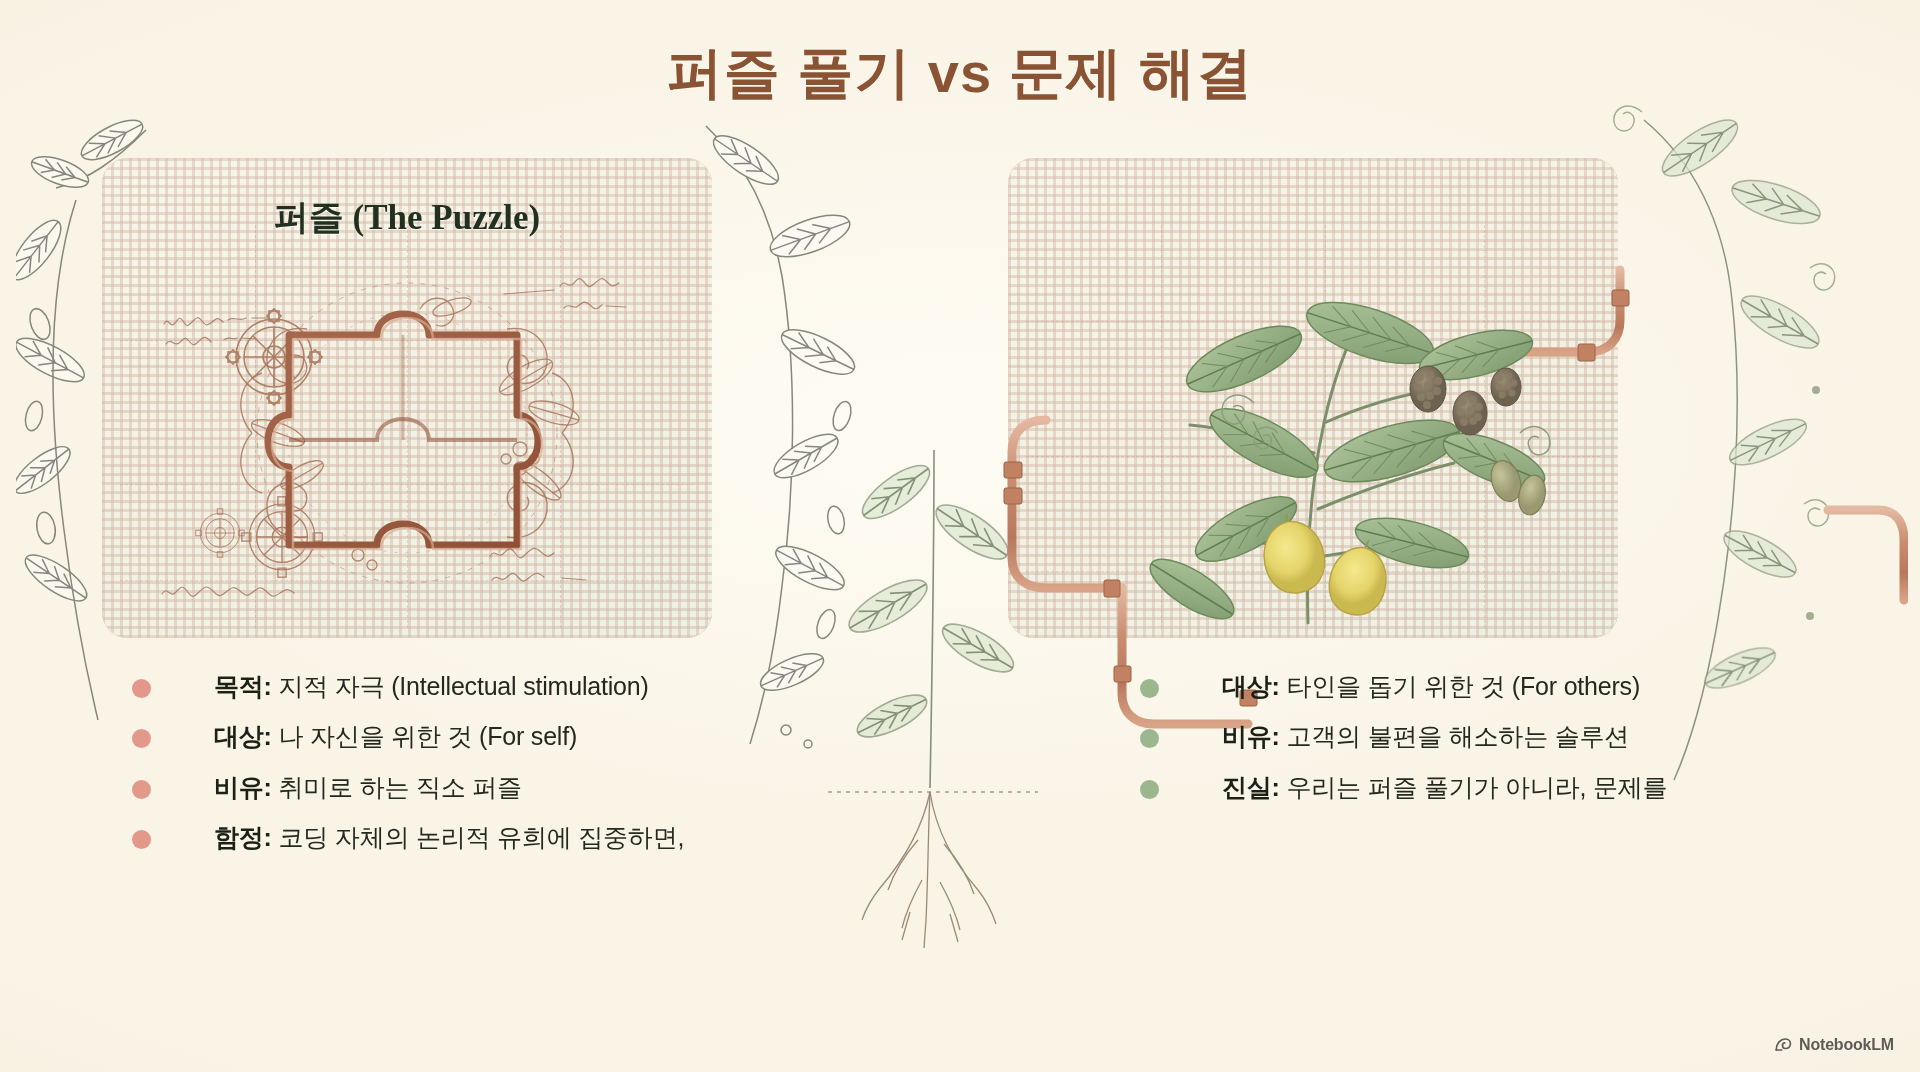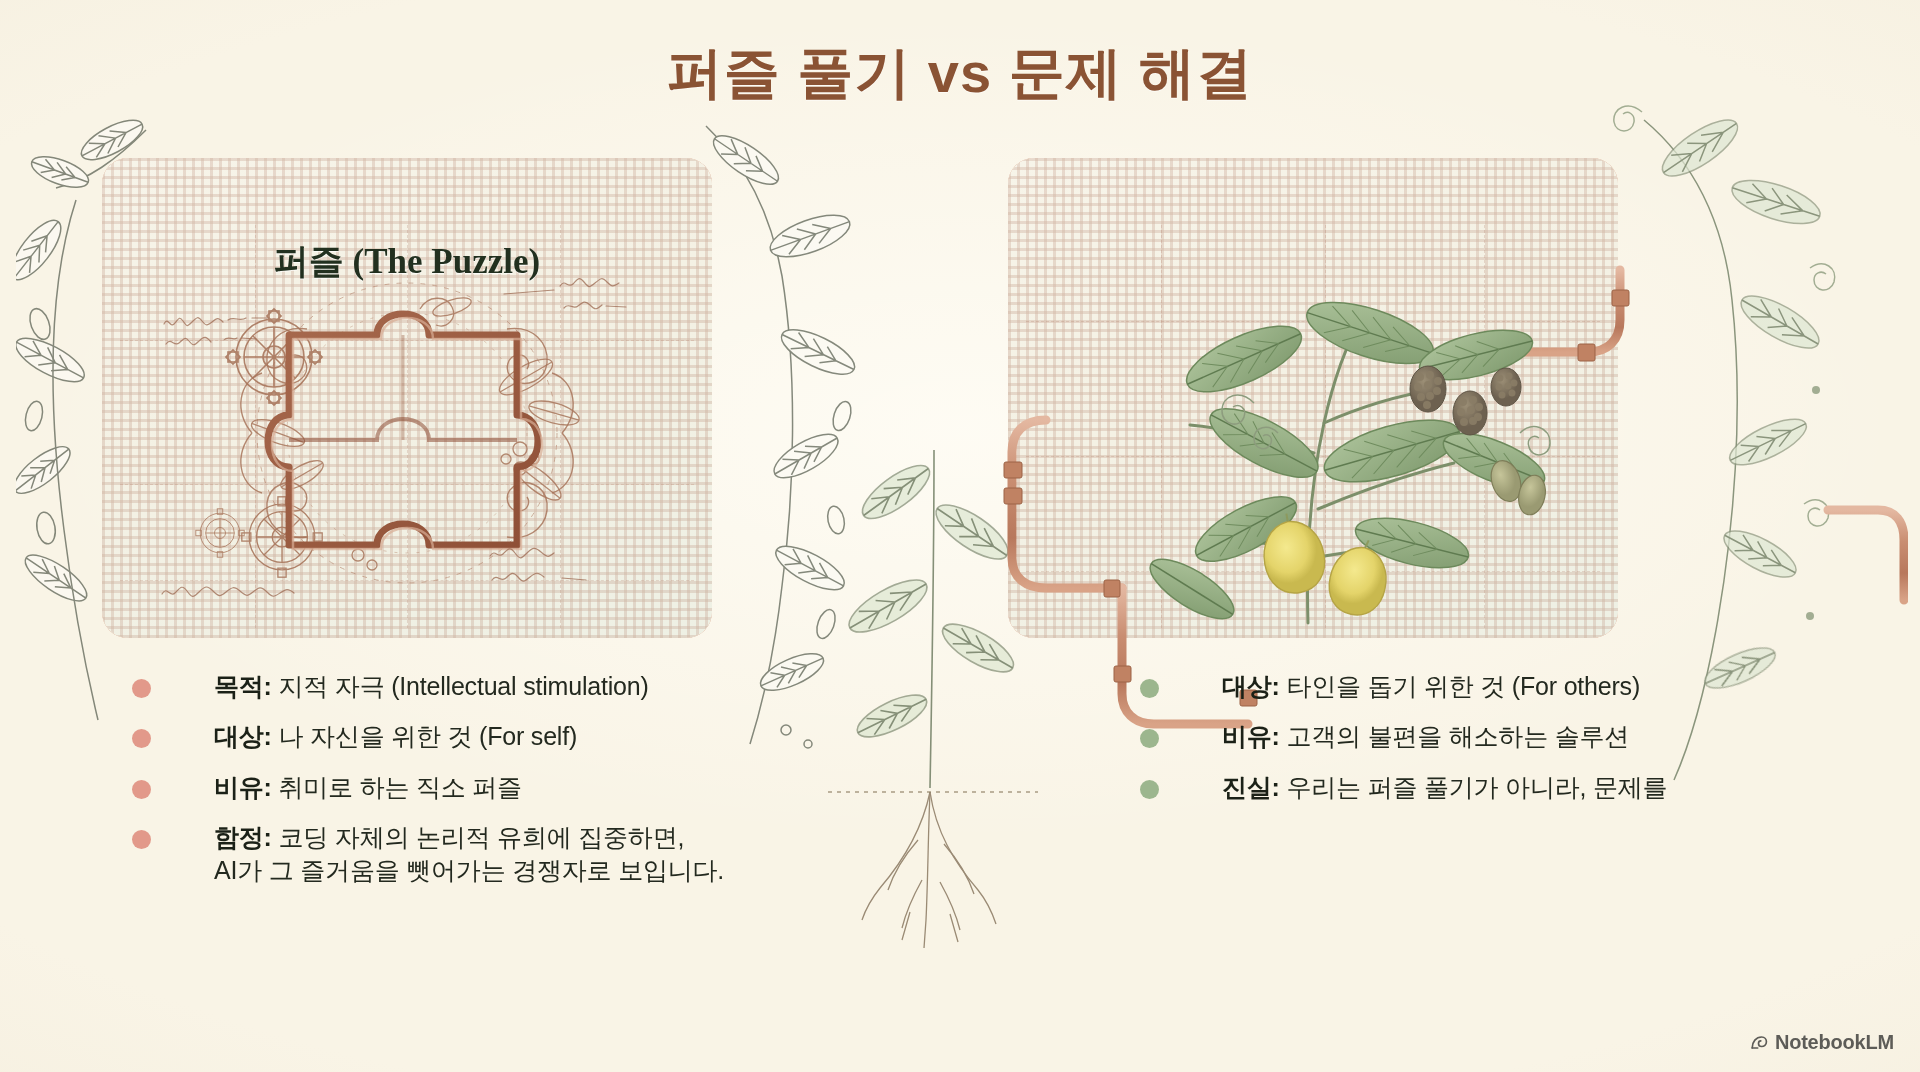--- a/index.html
+++ b/index.html
@@ -117,21 +117,20 @@
     position: absolute;
     top: 36px;
     left: 0; right: 0;
     text-align: center;
     font-family: "Liberation Serif", "DejaVu Serif", serif;
     font-size: 35px;
     font-weight: 600;
     color: #22301f;
     z-index: 6;
     text-shadow: 0 1px 0 rgba(255,255,255,0.7);
-    margin-top: 44px;
   }
 
   .card-art {
     position: absolute;
     top: 78px; left: 0; right: 0; bottom: 0;
     z-index: 4;
   }
   .card-art svg { width: 100%; height: 100%; display: block; }
 
   
@@ -200,21 +199,21 @@
     position: absolute;
     right: 26px;
     bottom: 18px;
     display: flex;
     align-items: center;
     gap: 7px;
     z-index: 30;
     opacity: 0.82;
   }
   .watermark .wm-label {
-    font-size: 20px;
+    font-size: 16px;
     font-weight: 600;
     color: #3b3b39;
     letter-spacing: -0.2px;
   }
   .watermark svg { display: block; }
 </style>
 </head>
 <body>
 
 <div class="paper-grain"></div>
@@ -495,21 +494,20 @@
       <div class="bullet-row">
         <span class="bullet-dot dot-rose"></span>
         <div class="bullet-text">
           <span class="lead">비유:</span><span> 취미로 하는 직소 퍼즐</span>
         </div>
       </div>
       <div class="bullet-row">
         <span class="bullet-dot dot-rose"></span>
         <div class="bullet-text">
           <span class="lead">함정:</span><span> 코딩 자체의 논리적 유희에 집중하면,</span>
-          <span class="sub-line">AI가 그 즐거움을 뺏어가는 경쟁자로 보입니다.</span>
         </div>
       </div>
     </div>
   </div>
 
   <div class="column right">
 
     <div class="botanical" style="left:-190px; top:290px;">
       <svg width="230" height="560" viewBox="0 0 230 560">
         <g fill="none" stroke="#6f7d62" stroke-width="1.6" opacity="0.85">

